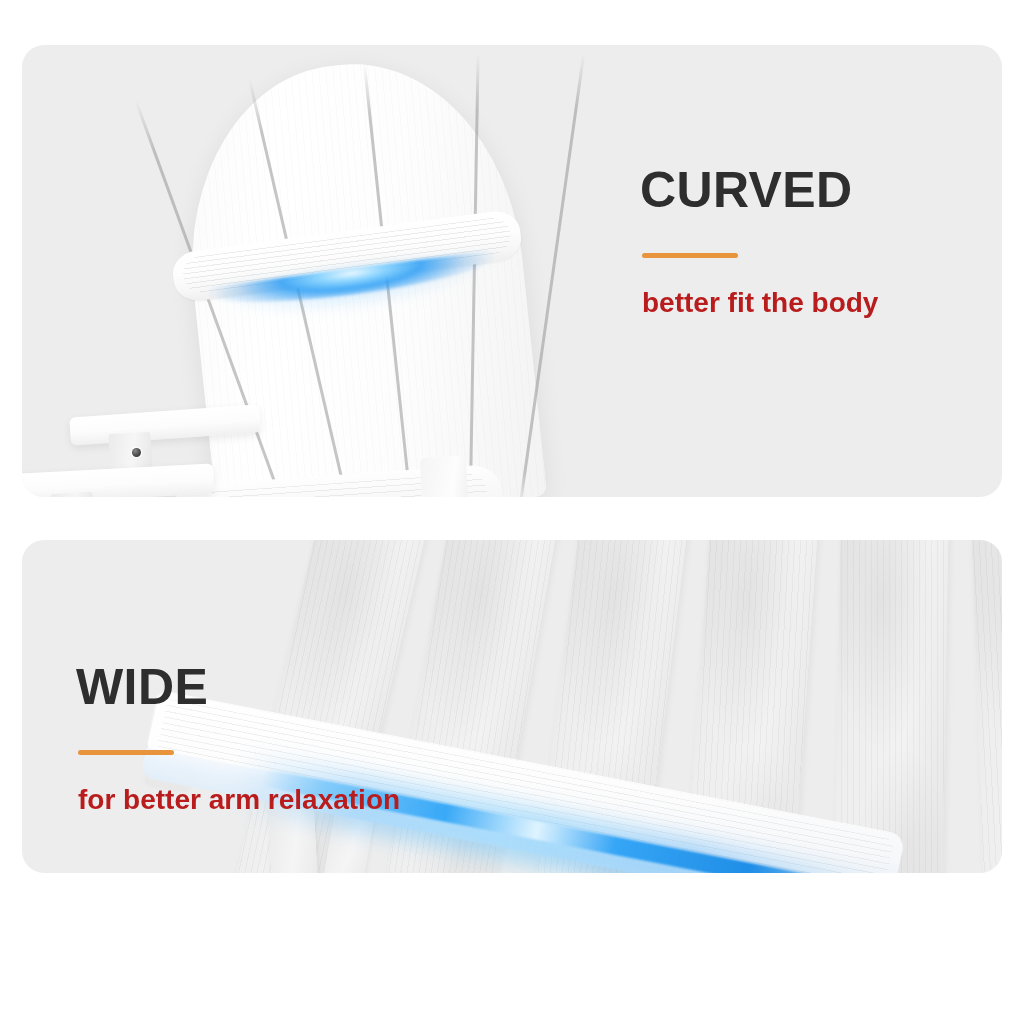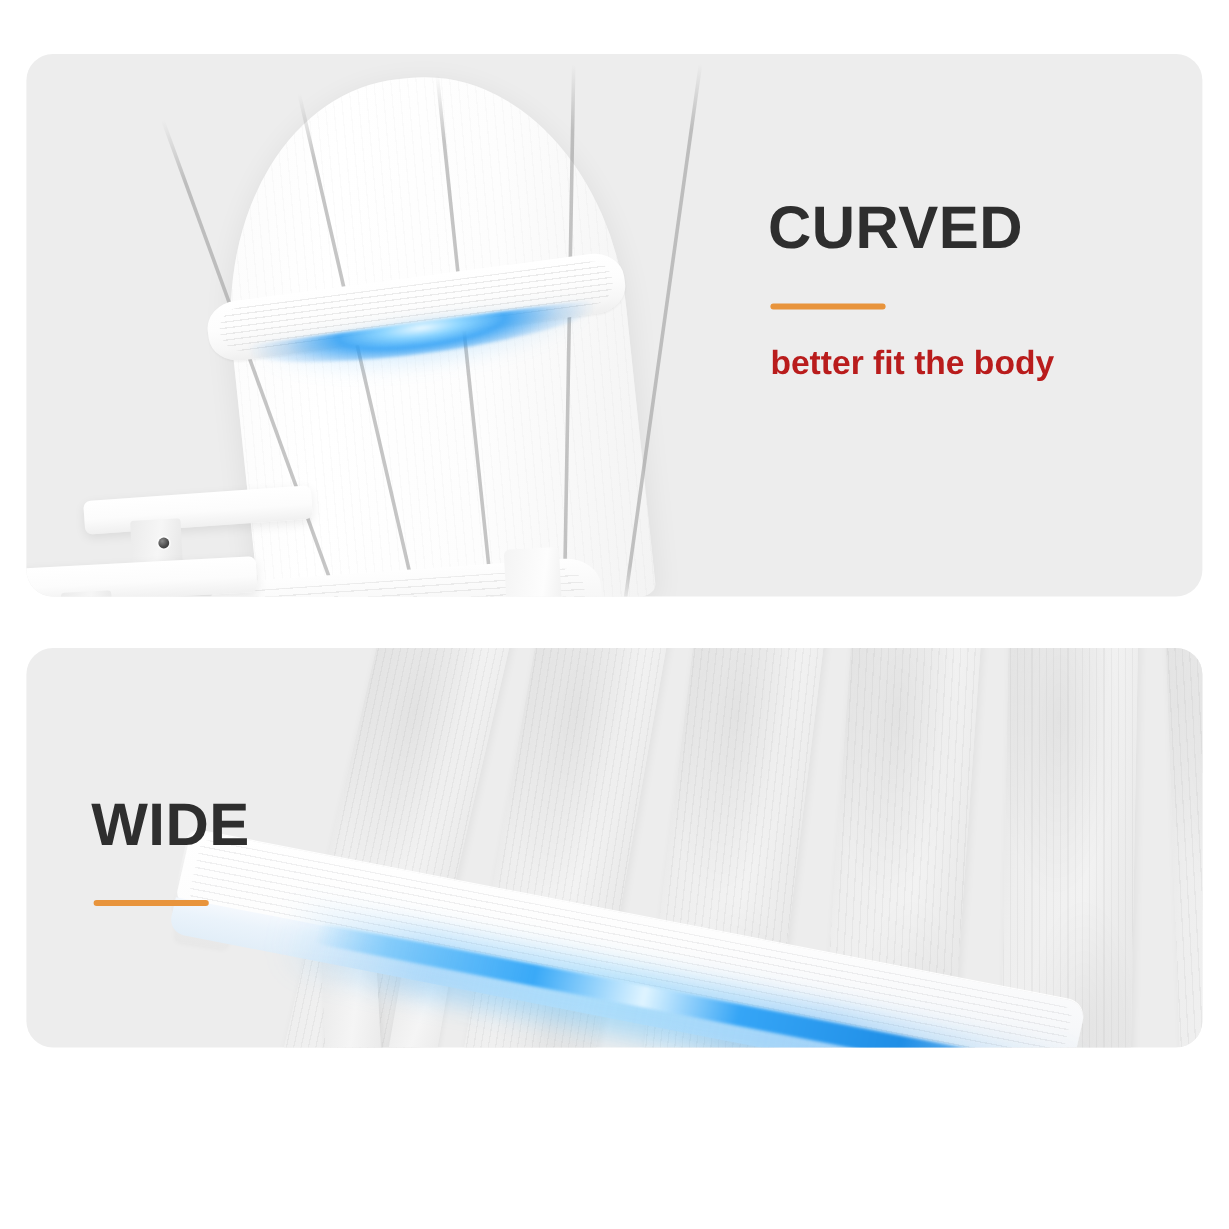--- a/index.html
+++ b/index.html
@@ -398,17 +398,18 @@
         <div class="top-grain"></div>
         <div class="front-edge"></div>
         <div id="armrest-glow-spread"></div>
         <div id="armrest-glow"></div>
       </div>
     </div>
 
     <div class="copy" id="copy-bottom">
       <h2 class="headline">WIDE</h2>
       <div class="rule"></div>
+      <p class="subline">for better arm relaxation</p>
     </div>
 
   </div>
 
 </div>
 
 </body></html>

